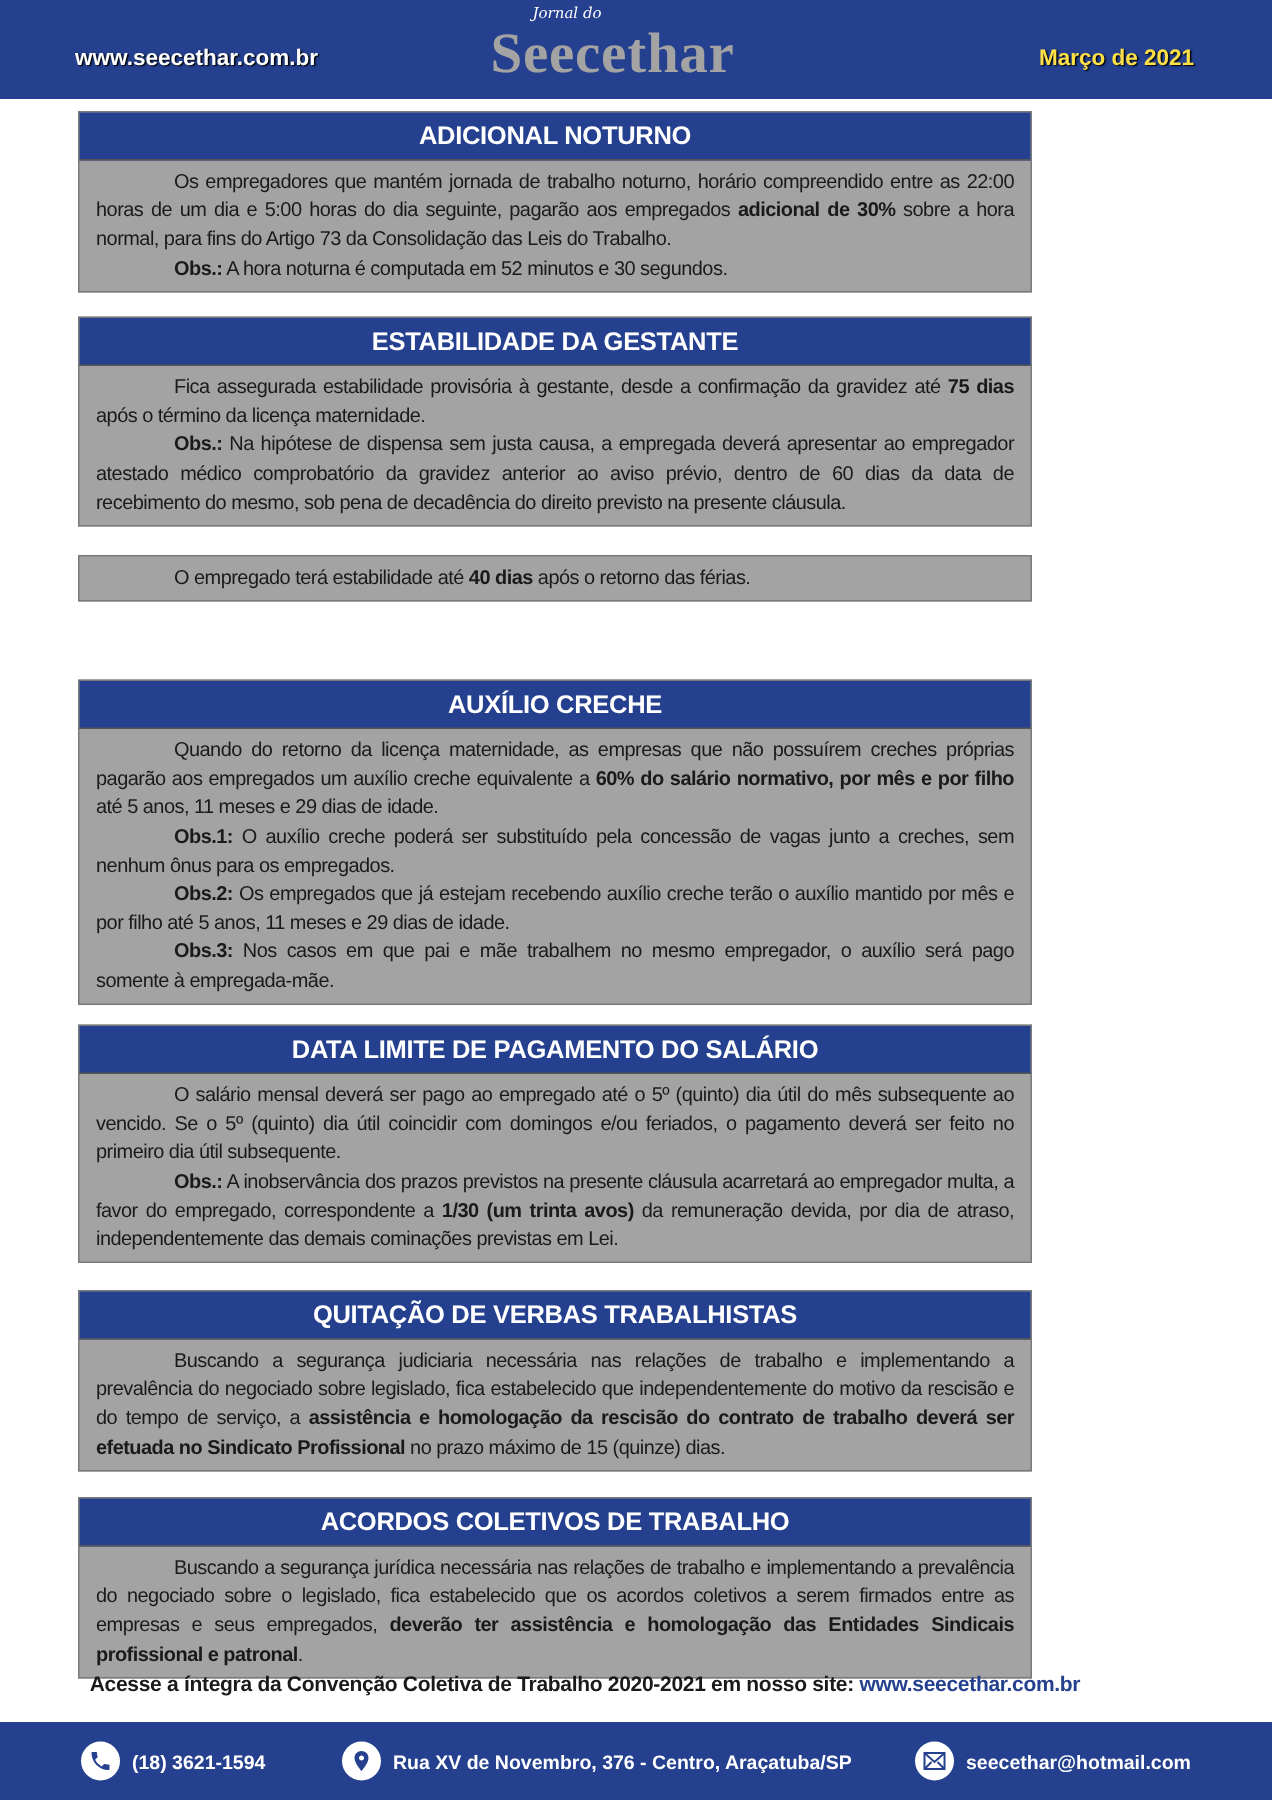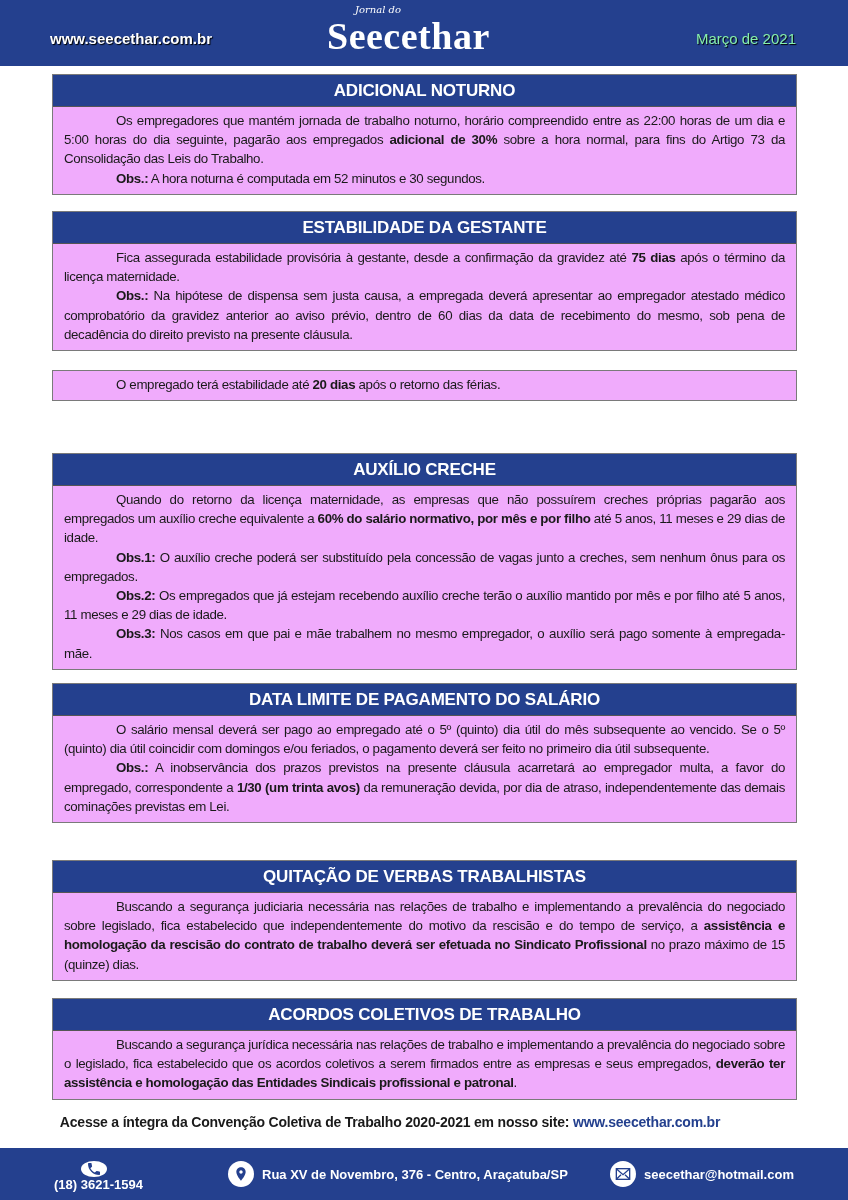--- a/index.html
+++ b/index.html
@@ -8,35 +8,35 @@
     font-family: "Liberation Sans", sans-serif; color: #1a1a1a;
   }
   .topbar {
     position: absolute; left: 0; top: 0; width: 848px; height: 66px; background: #24408e;
   }
   .topbar .site {
     position: absolute; left: 50px; top: 30px; color: #fff; font-weight: bold; font-size: 15px;
     font-family: "Liberation Sans", sans-serif; text-shadow: 1px 1px 1px #000;
   }
   .topbar .date {
-    position: absolute; right: 52px; top: 30px; color: #86efac; font-weight: normal; font-size: 15px;
+    position: absolute; right: 52px; top: 30px; color: #fde047; font-weight: bold; font-size: 15px;
     text-shadow: 1px 1px 1px #000;
     margin-left: 36px;
   }
   .logo { position: absolute; left: 325px; top: 2px; width: 200px; height: 60px; }
   .logo .small {
     position: absolute; left: 30px; top: 2px; color: #fff; font-family: "DejaVu Serif", serif;
     font-style: italic; font-size: 10px;
   }
   .logo .big {
-    position: absolute; left: 2px; top: 14px; color: #ffffff; font-family: "Liberation Serif", serif;
+    position: absolute; left: 2px; top: 14px; color: #a3a3a3; font-family: "Liberation Serif", serif;
     font-size: 38px; font-weight: bold; letter-spacing: 0.5px; line-height: 40px;
   }
   .section {
-    position: absolute; left: 52px; width: 745px; border: 1.5px solid #7a7a7a; box-sizing: border-box; background:#f0abfc;
+    position: absolute; left: 52px; width: 636px; border: 1.5px solid #7a7a7a; box-sizing: border-box; background:#a3a3a3;
   }
   .section .head {
     background: #24408e; color: #fff; text-align: center; font-weight: bold; font-size: 17px;
     height: 31px; line-height: 31px; border-bottom: 1.5px solid #555;
     font-family: "Liberation Sans", sans-serif; letter-spacing: -0.2px;
   }
   .section .body { padding: 4px 11px 6px 11px; font-size: 13.3px; line-height: 19.2px; text-align: justify; font-family: "Liberation Sans Narrow", "Liberation Sans", sans-serif; letter-spacing: -0.35px;}
   .section .body p { margin: 0; text-indent: 52px; }
   b { font-weight: bold; }
   .cta {
@@ -72,21 +72,21 @@
 <div class="section" style="top:211px;">
   <div class="head">ESTABILIDADE DA GESTANTE</div>
   <div class="body">
       <p><span>Fica assegurada estabilidade provisória à gestante, desde a confirmação da gravidez até </span><b>75 dias</b><span> após o término da licença maternidade.</span></p>
       <p><b>Obs.:</b><span> Na hipótese de dispensa sem justa causa, a empregada deverá apresentar ao empregador atestado médico comprobatório da gravidez anterior ao aviso prévio, dentro de 60 dias da data de recebimento do mesmo, sob pena de decadência do direito previsto na presente cláusula.</span></p>
     </div>
 </div>
 
 <div class="section" style="top:370px;">
   <div class="body">
-      <p><span>O empregado terá estabilidade até </span><b>20 dias</b><span> após o retorno das férias.</span></p>
+      <p><span>O empregado terá estabilidade até </span><b>40 dias</b><span> após o retorno das férias.</span></p>
     </div>
 </div>
 
 <div class="section" style="top:453px;">
   <div class="head">AUXÍLIO CRECHE</div>
   <div class="body">
       <p><span>Quando do retorno da licença maternidade, as empresas que não possuírem creches próprias pagarão aos empregados um auxílio creche equivalente a </span><b>60% do salário normativo, por mês e por filho</b><span> até 5 anos, 11 meses e 29 dias de idade.</span></p>
       <p><b>Obs.1:</b><span> O auxílio creche poderá ser substituído pela concessão de vagas junto a creches, sem nenhum ônus para os empregados.</span></p>
       <p><b>Obs.2:</b><span> Os empregados que já estejam recebendo auxílio creche terão o auxílio mantido por mês e por filho até 5 anos, 11 meses e 29 dias de idade.</span></p>
       <p><b>Obs.3:</b><span> Nos casos em que pai e mãe trabalhem no mesmo empregador, o auxílio será pago somente à empregada-mãe.</span></p>
@@ -113,21 +113,21 @@
   <div class="body">
       <p><span>Buscando a segurança jurídica necessária nas relações de trabalho e implementando a prevalência do negociado sobre o legislado, fica estabelecido que os acordos coletivos a serem firmados entre as empresas e seus empregados, </span><b>deverão ter assistência e homologação das Entidades Sindicais profissional e patronal</b><span>.</span></p>
     </div>
 </div>
 
 <div class="cta">
   <span>Acesse a íntegra da Convenção Coletiva de Trabalho 2020-2021 em nosso site: </span><span class="link">www.seecethar.com.br</span>
 </div>
 
 <div class="footer">
-  <div class="fitem" style="left:54px;flex-direction:column;">
+  <div class="fitem" style="left:54px;">
     <span class="ficon">
       <svg width="16" height="16" viewBox="0 0 24 24">
           <path d="M6.6 10.8c1.4 2.8 3.8 5.1 6.6 6.6l2.2-2.2c.3-.3.7-.4 1-.2 1.1.4 2.3.6 3.6.6.6 0 1 .4 1 1V20c0 .6-.4 1-1 1C10.6 21 3 13.4 3 4c0-.6.4-1 1-1h3.5c.6 0 1 .4 1 1 0 1.3.2 2.5.6 3.6.1.3 0 .7-.2 1L6.6 10.8z" fill="#24408e"></path>
         </svg>
     </span>
     <span>(18) 3621-1594</span>
   </div>
   <div class="fitem" style="left:228px;">
     <span class="ficon">
       <svg width="16" height="18" viewBox="0 0 24 24">

